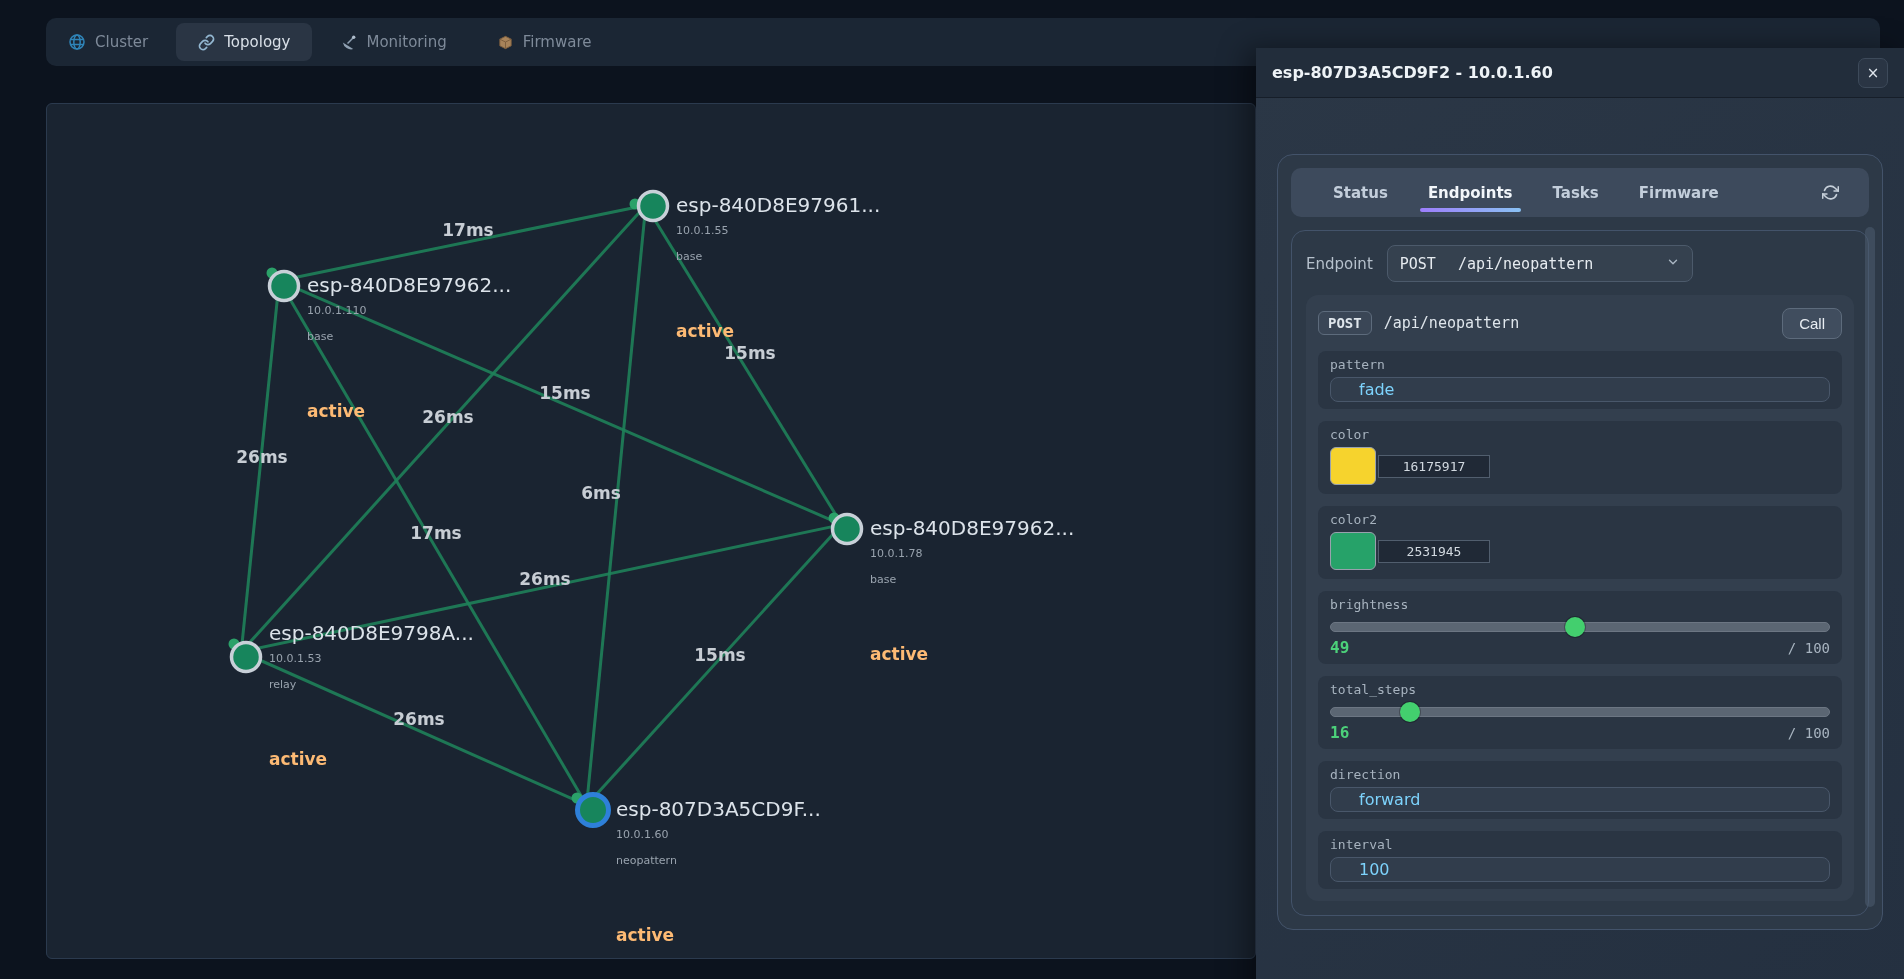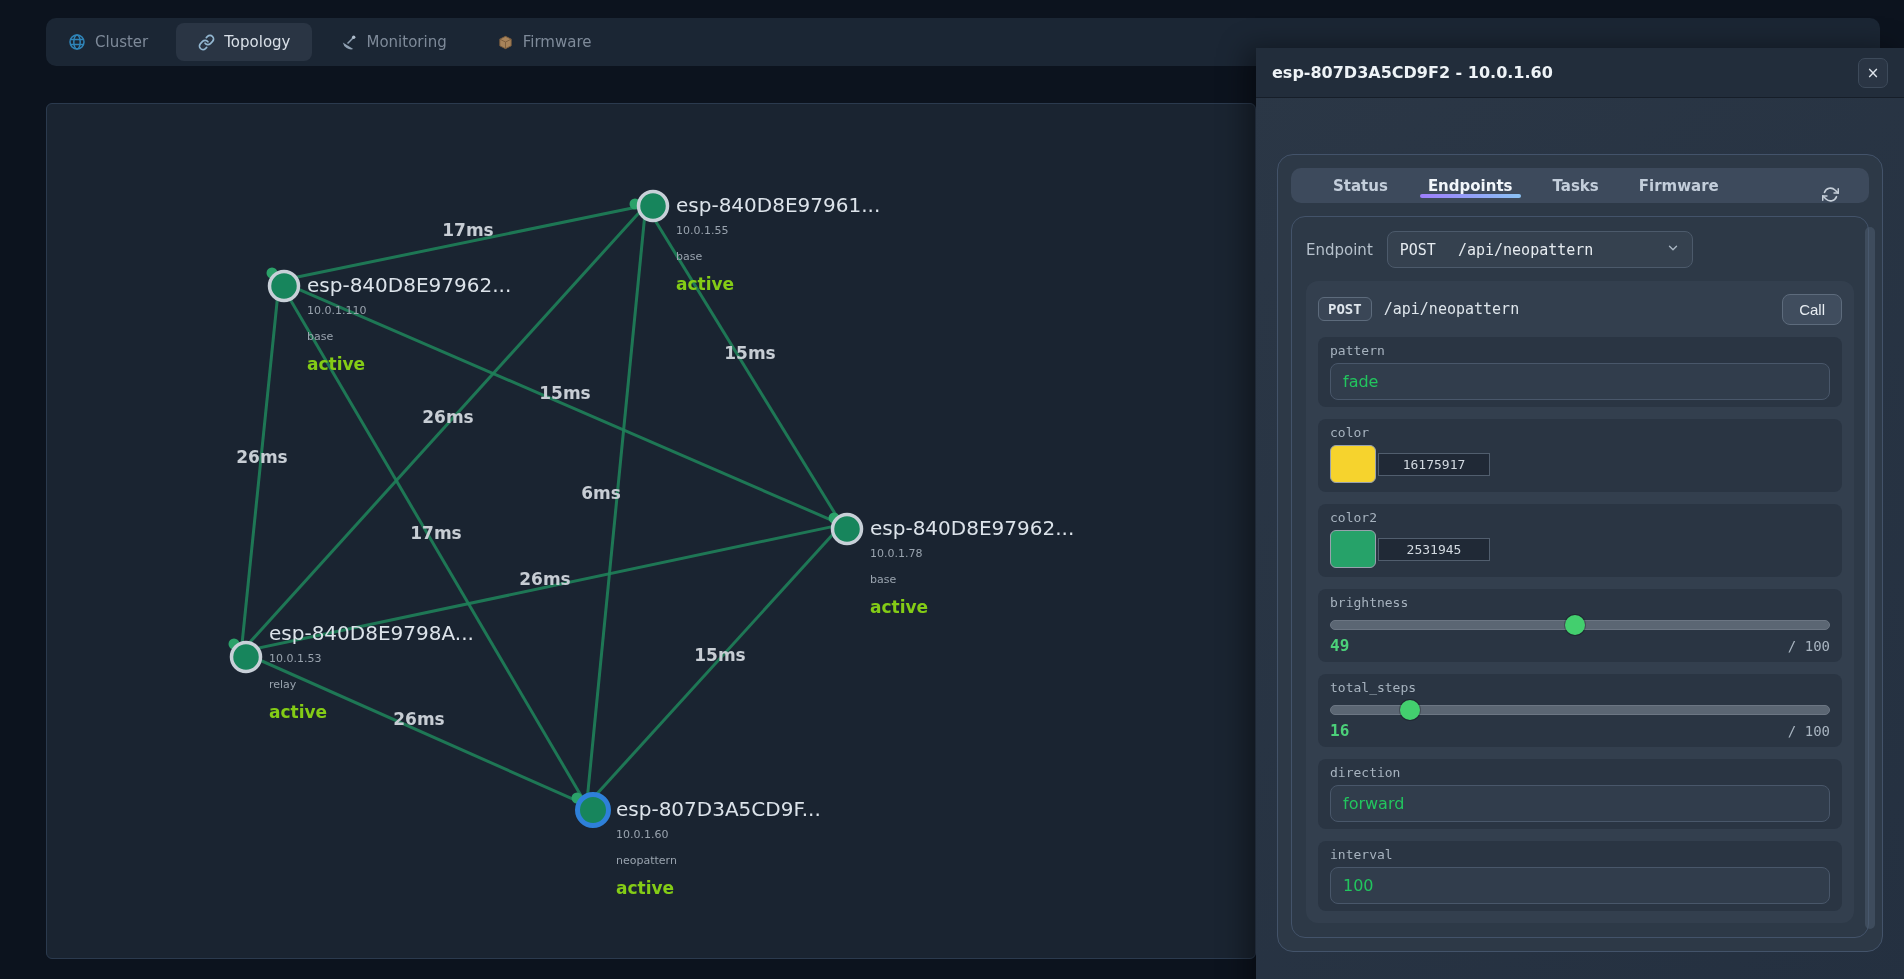--- a/index.html
+++ b/index.html
@@ -18,39 +18,39 @@
 
   
   .topo-panel { position:absolute; left:46px; top:103px; width:1210px; height:856px;
                 background:#1a2431; border:1px solid #2b3a4e; border-radius:6px; overflow:hidden; }
   .topo-panel svg { position:absolute; left:0; top:0; }
   .edge-label { position:absolute; transform:translate(-50%,-50%); font-size:17px; font-weight:700;
                 color:#c7cdd4; white-space:nowrap; }
   .node-label { position:absolute; white-space:nowrap; }
   .nl-name { font-size:20px; line-height:25px; color:#dce3ea; }
   .nl-sub  { font-size:11px; line-height:26px; color:#99a3ae; }
-  .nl-status { font-size:17px; line-height:28px; font-weight:700; color:#84cc16; }
+  .nl-status { font-size:17px; line-height:28px; font-weight:700; color:#fdba74;margin-top:47px; }
 
   
   .drawer { position:absolute; left:1256px; top:0; width:648px; height:979px;
             background:linear-gradient(135deg,#2b3746,#243040);
             box-shadow:-10px 0 26px rgba(0,0,0,.4);margin-top:48px; }
   .drawer-header { height:50px; background:#222d3b; border-bottom:1px solid #161e29;
                    display:flex; align-items:center; padding:0 16px; }
   .drawer-title { font-size:16px; font-weight:700; color:#eef3f7; }
   .close-btn { margin-left:auto; width:30px; height:30px; border-radius:7px;
                border:1px solid #3d4a5a; background:#2a3544; color:#dfe5ec; font-size:15px;
                display:flex; align-items:center; justify-content:center; cursor:pointer; }
 
   .dcontainer { position:relative; margin:56px 21px 0 21px; background:#2d3947;
                 border:1px solid #43536a; border-radius:16px; padding:13px; }
   .dscrollbar { position:absolute; right:7px; top:72px; bottom:22px; width:10px;
                 background:#4d5c70; opacity:.55; border-radius:5px; }
 
-  .ptabs { height:35px; background:#3d4a5c; border-radius:10px; display:flex; align-items:flex-end;
+  .ptabs { height:49px; background:#3d4a5c; border-radius:10px; display:flex; align-items:center;
            padding:0 30px 0 42px; gap:40px; }
   .ptab { position:relative; height:100%; display:flex; align-items:center;
           font-size:15px; font-weight:700; color:#c3cedb; cursor:pointer; }
   .ptab.active { color:#f2f6fa; }
   .ptab.active::after { content:""; position:absolute; left:-8px; right:-8px; bottom:5px; height:4px;
           border-radius:2px; background:linear-gradient(90deg,#9d7efc,#8ac2f4); }
   .refresh-btn { margin-left:auto; cursor:pointer; display:flex; align-items:center; }
 
   .esection { margin-top:13px; border:1px solid #43536a; border-radius:14px; padding:14px; }
   .ep-row { display:flex; align-items:center; gap:14px; }
@@ -66,22 +66,22 @@
   .method-badge { border:1px solid #5d6b7c; background:#3a4656; border-radius:6px; padding:3px 9px;
                   font-family:"DejaVu Sans Mono","Liberation Mono",monospace; font-weight:700;
                   font-size:14px; color:#dfe6ec; }
   .epath { font-family:"DejaVu Sans Mono","Liberation Mono",monospace; font-size:15px; color:#dfe6ec; }
   .call-btn { margin-left:auto; background:#404d5e; border:1px solid #5d6b7c; border-radius:8px;
               padding:6px 16px; font-size:15px; color:#e8edf2; cursor:pointer; }
 
   .fgroup { margin-top:12px; background:#2a3543; border-radius:8px; padding:5px 12px 7px 12px; }
   .flabel { font-family:"DejaVu Sans Mono","Liberation Mono",monospace; font-size:13px;
             color:#a7b3bf; line-height:17px; margin-bottom:4px; }
-  .finput { height:37px; background:#313d4c; border:1px solid #49576a; border-radius:8px;
-            display:flex; align-items:center; padding:0 12px; font-size:16px; color:#22c55e; }
+  .finput { height:25px; background:#313d4c; border:1px solid #49576a; border-radius:8px;
+            display:flex; align-items:center; padding:0 28px; font-size:16px; color:#7dd3fc; }
   .crow { display:flex; align-items:center; gap:2px; margin:2px 0 2px 0; }
   .swatch { width:46px; height:38px; border-radius:6px; border:1px solid #98a1ad; cursor:pointer; }
   .cval { width:112px; height:23px; background:#202936; border:1px solid #515e6e;
           display:flex; align-items:center; justify-content:center;
           font-family:"DejaVu Sans Mono","Liberation Mono",monospace; font-size:13px; color:#d2d9e0; }
   .slider { position:relative; height:20px; margin:3px 0 1px 0; cursor:pointer; }
   .strack { position:absolute; left:0; right:0; top:5px; height:10px; border-radius:6px;
             background:#5b6673; border:1px solid #6c7683; }
   .sthumb { position:absolute; top:0; width:20px; height:20px; border-radius:50%;
             background:#43cf6e; box-shadow:0 0 0 1px rgba(0,0,0,.25); transform:translateX(-10px); }

